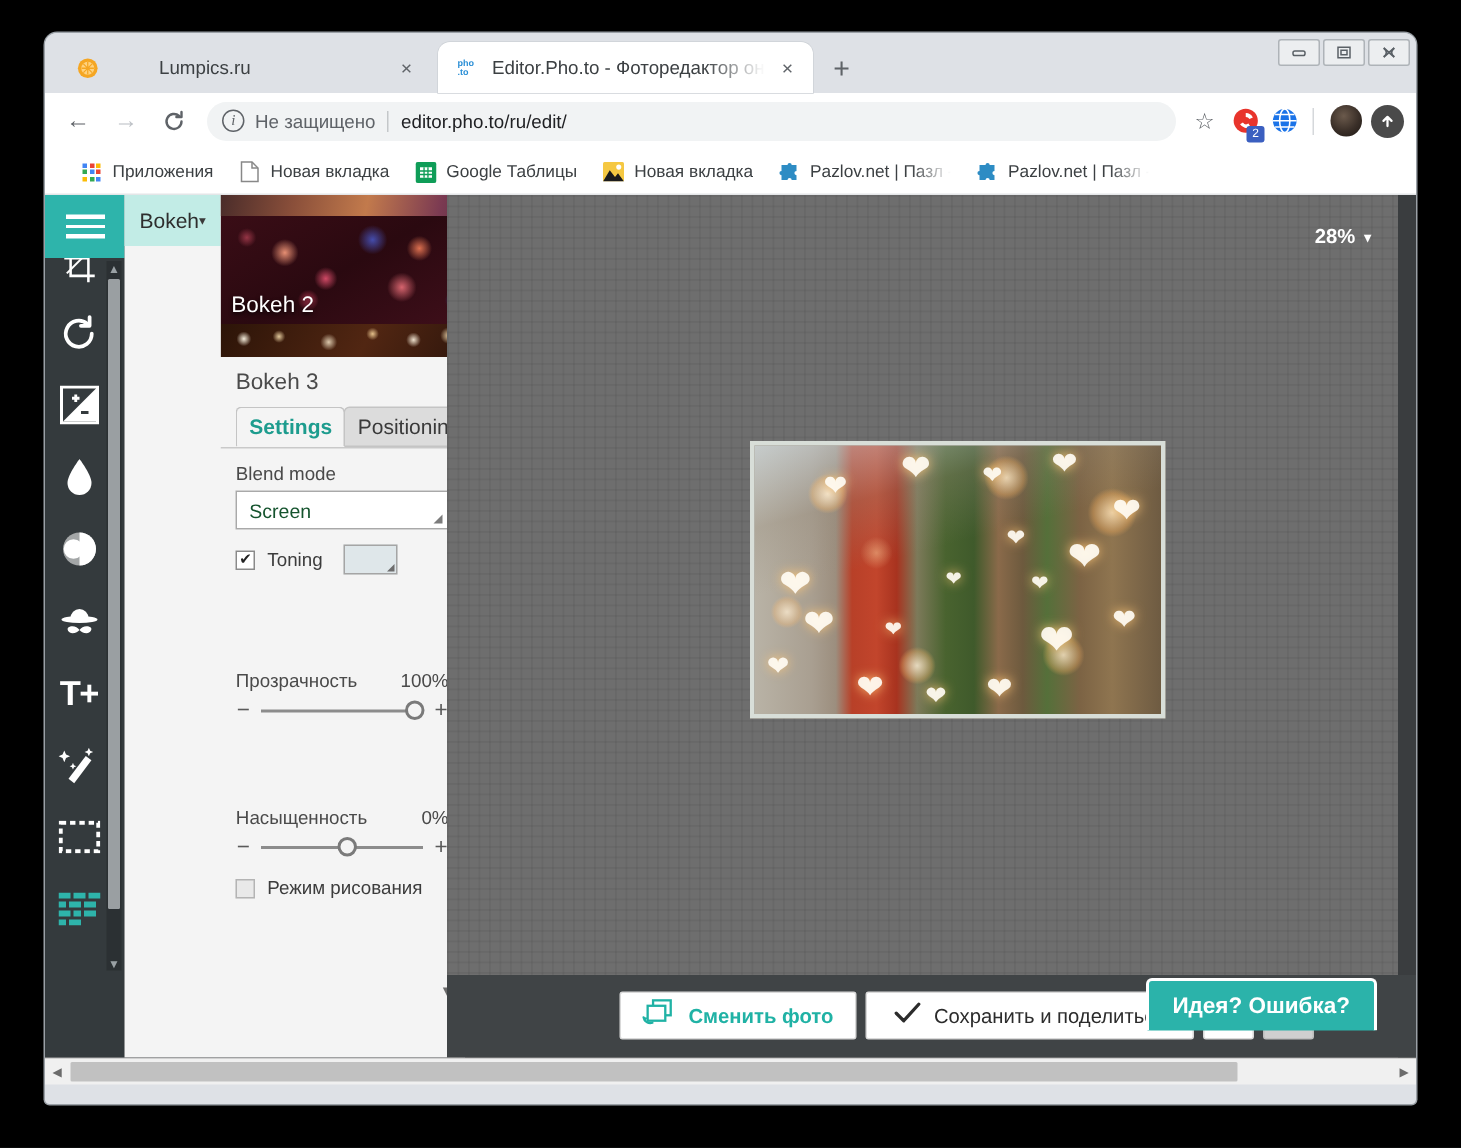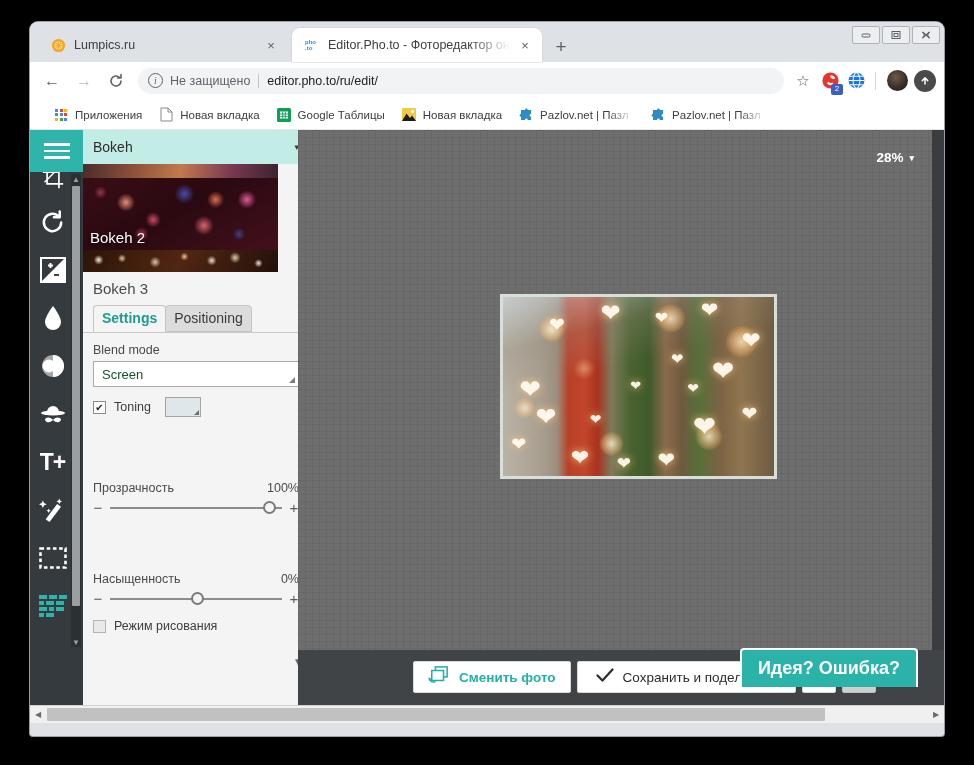--- a/index.html
+++ b/index.html
@@ -31,21 +31,21 @@
     position: absolute;
     top: 6px; height: 34px;
     display: flex; align-items: center;
     padding: 0 8px 0 12px;
     border-radius: 8px 8px 0 0;
     font-size: 12.5px;
     color: #3c4043;
     white-space: nowrap;
     overflow: hidden;
   }
-  .tab.inactive { background: #dee1e6; }
+  .tab.inactive { background: #dee1e6; gap: 32px; }
   .tab.active { background: #ffffff; box-shadow: 0 0 0 0.5px #cdd1d6; }
   .tab .favicon {
     width: 16px; height: 16px;
     margin-right: 8px; flex: 0 0 16px;
     display: flex; align-items: center; justify-content: center;
   }
   .tab .tab-title {
     flex: 1 1 auto; overflow: hidden;
     text-overflow: clip;
     mask-image: linear-gradient(to right, #000 78%, transparent 100%);
@@ -219,21 +219,21 @@
     position: absolute; top: 12px; left: 1px;
     width: 8px; height: 420px;
     background: #9a9fa2; border-radius: 1px;
   }
 
   
   .panel {
     position: absolute; left: 53px; top: 0;
     width: 227px; height: 100%;
     background: #f4f4f4;
-    display: flex; flex-direction: column;
+    display: flex; flex-direction: row;
     border-right: 1px solid #c9c9c9;
   }
   .panel-head {
     height: 34px; background: #c2ece6;
     display: flex; align-items: center;
     padding: 0 10px;
     font-size: 14px; color: #2e2e2e;
     flex: 0 0 34px;
   }
   .panel-head .caret { margin-left: auto; font-size: 9px; color: #3a3a3a; }
@@ -467,21 +467,21 @@
     display: flex; align-items: center; justify-content: center;
     font-size: 17px; color: #2c2c2c;
     border-radius: 2px;
   }
   .icon-sq.undo { background: #fff; border: 1px solid #d9d9d9; }
   .icon-sq.redo { background: #cfcfcf; border: 1px solid #bdbdbd; color: #3a3a3a; }
 
   .feedback-btn {
     position: absolute; right: 26px; bottom: 18px;
     background: #2bb3aa; color: #fff;
-    font-size: 18px; font-weight: bold;
+    font-size: 15px; font-weight: bold;
     padding: 8px 16px;
     border-radius: 4px 4px 0 0;
     border: 2px solid #fff;
     border-bottom: none;
     z-index: 20;
   }
 
   
   .page-vscroll {
     position: absolute; right: 0; top: 0;

